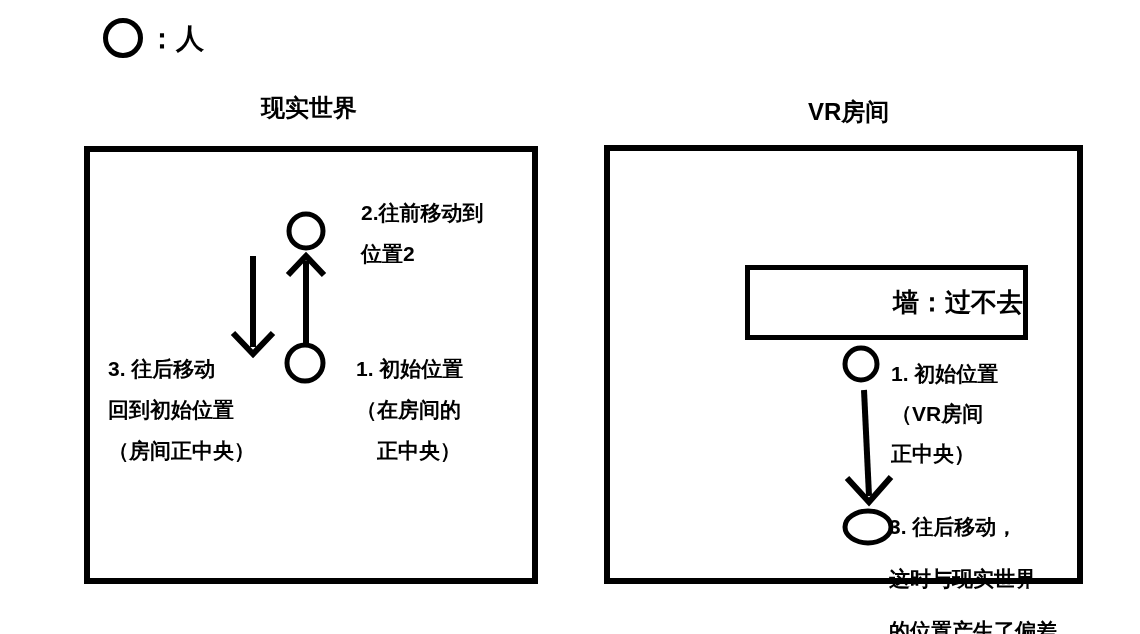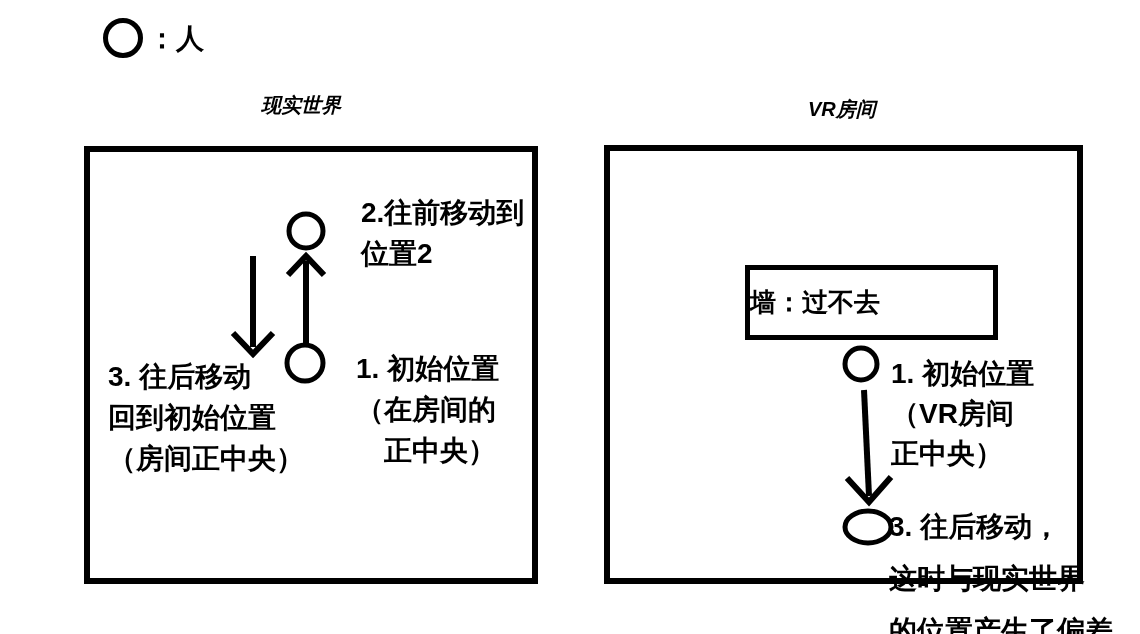--- a/index.html
+++ b/index.html
@@ -30,73 +30,72 @@
   .legend-label {
     left: 148px; top: 20px;
     font-size: 28px;
     font-weight: bold;
     white-space: pre;
     z-index: 3;
   }
 
   
   .title {
-    font-size: 20px;
+    font-size: 24px;
     font-weight: bold;
     white-space: pre;
     z-index: 3;
-    font-style: italic;
   }
   .title-real { left: 261px; top: 92px; }
   .title-vr   { left: 808px; top: 96px; }
 
   
   .room {
     box-sizing: border-box;
     border: 6px solid #000;
     background: transparent;
     z-index: 1;
   }
   .room-real { left: 84px;  top: 146px; width: 454px; height: 438px; }
   .room-vr   { left: 604px; top: 145px; width: 479px; height: 439px; }
 
   
   .wall {
     left: 745px; top: 265px;
-    width: 253px; height: 75px;
+    width: 283px; height: 75px;
     box-sizing: border-box;
     border: 5px solid #000;
     display: flex;
     align-items: center;
-    justify-content: flex-start;
+    justify-content: flex-end;
     z-index: 2;
   }
   .wall-label {
     font-size: 26px;
     font-weight: bold;
     white-space: pre;
   }
 
   
   .shape-layer {
     left: 0; top: 0;
     width: 1140px; height: 634px;
     z-index: 2;
   }
 
   
   .label {
-    font-size: 28px;
+    font-size: 21px;
     font-weight: bold;
     line-height: 41px;
     white-space: pre-line;
     z-index: 3;
   }
   .lbl-real-2 { left: 361px; top: 192px; }
-  .lbl-real-3 { left: 108px; top: 348px; margin-top: 8px; }
+  .lbl-real-3 { left: 108px; top: 348px; }
   .lbl-real-1 { left: 356px; top: 348px; }
   .lbl-vr-2   { left: 622px; top: 348px; line-height: 40px; }
   .lbl-vr-1   { left: 891px; top: 354px; line-height: 40px; }
   .lbl-vr-3   { left: 889px; top: 501px; line-height: 52px; }
 </style>
 </head>
 <body>
 
 <div class="canvas">
 

